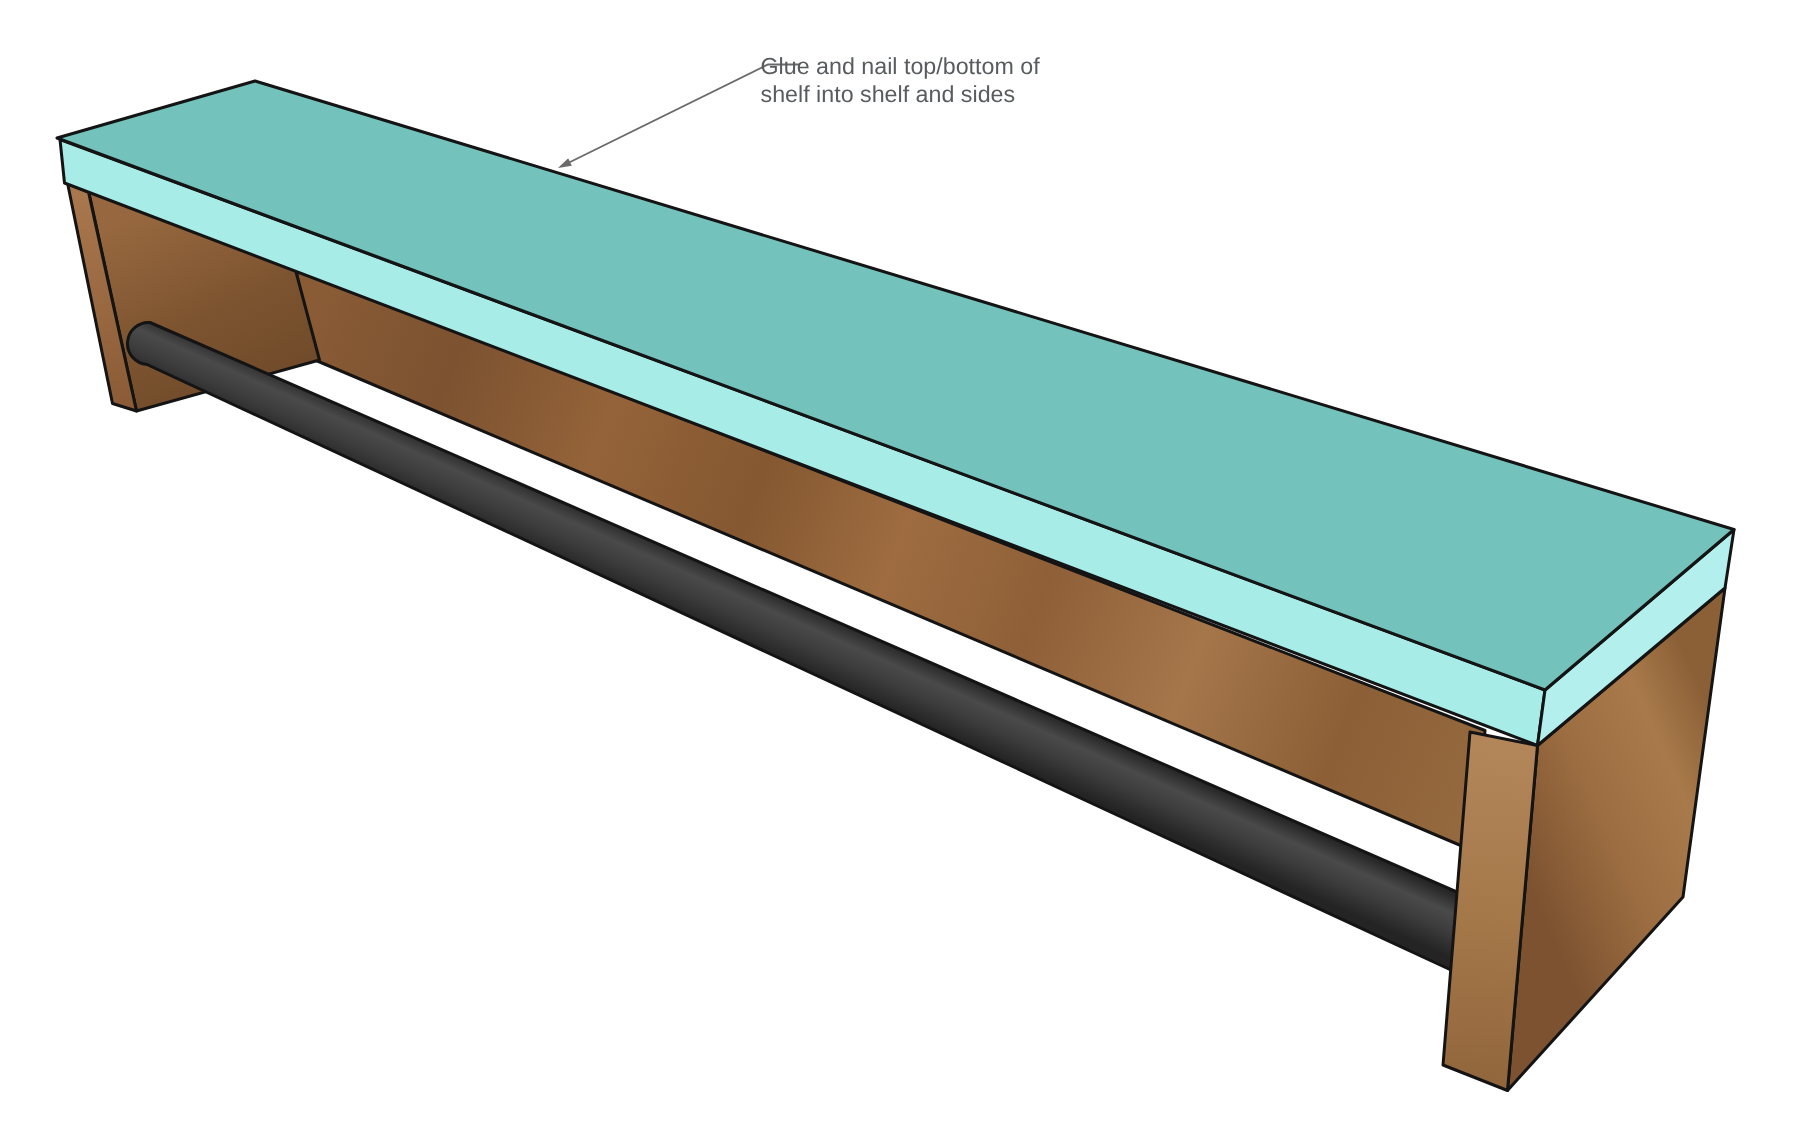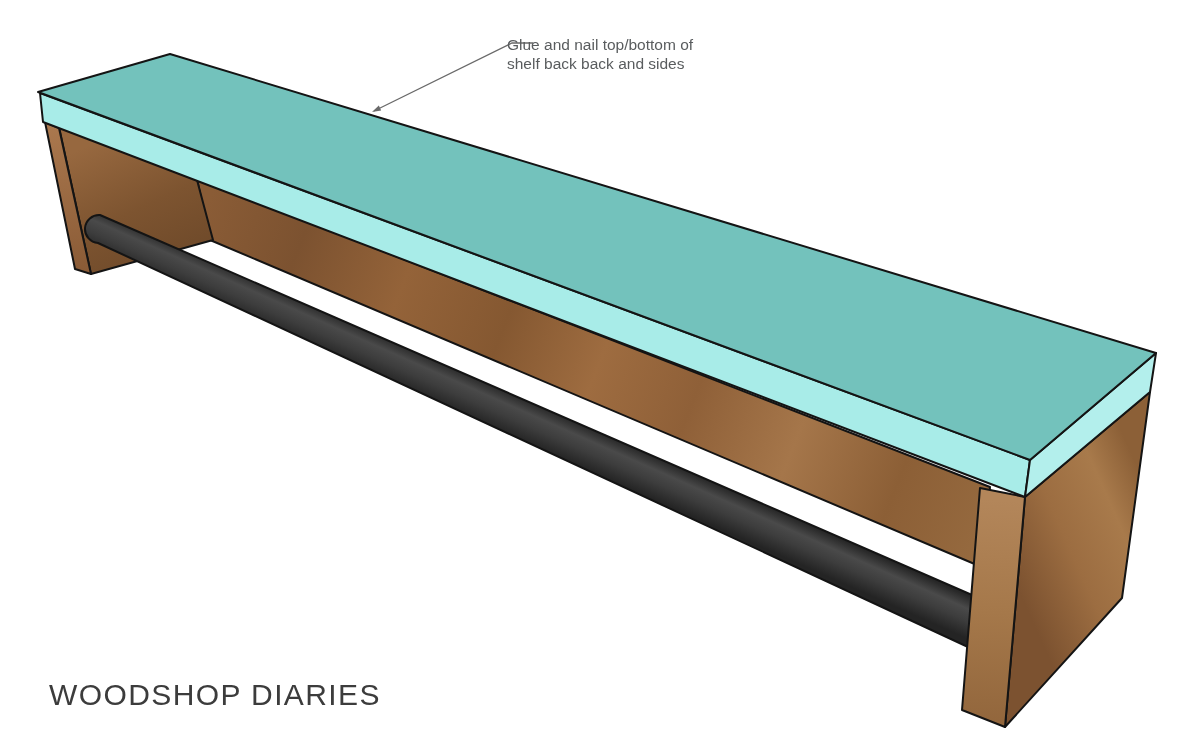--- a/index.html
+++ b/index.html
@@ -92,18 +92,17 @@
     <polygon class="outlined f-tealedge" points="40,93 1030,460 1025,497 43,122"></polygon>
     <polygon class="outlined f-tealedgeend" points="1030,460 1156,353 1150,392 1025,497"></polygon>
     <polygon class="outlined f-tealtop" points="38,92 170,54 1156,353 1030,460"></polygon>
 
     <polyline class="leader" points="533,43 512,43 374,111"></polyline>
     <polygon class="leader-arrow" points="372,112 378.8,105.5 381.2,110.5"></polygon>
   </svg>
 
   <div class="annotation">
     <span>Glue and nail top/bottom of</span>
-    <span>shelf back back and sides</span>
+    <span>shelf into shelf and sides</span>
   </div>
 
-  <div class="logo">WOODSHOP DIARIES</div>
 
 </div>
 
 </body></html>

